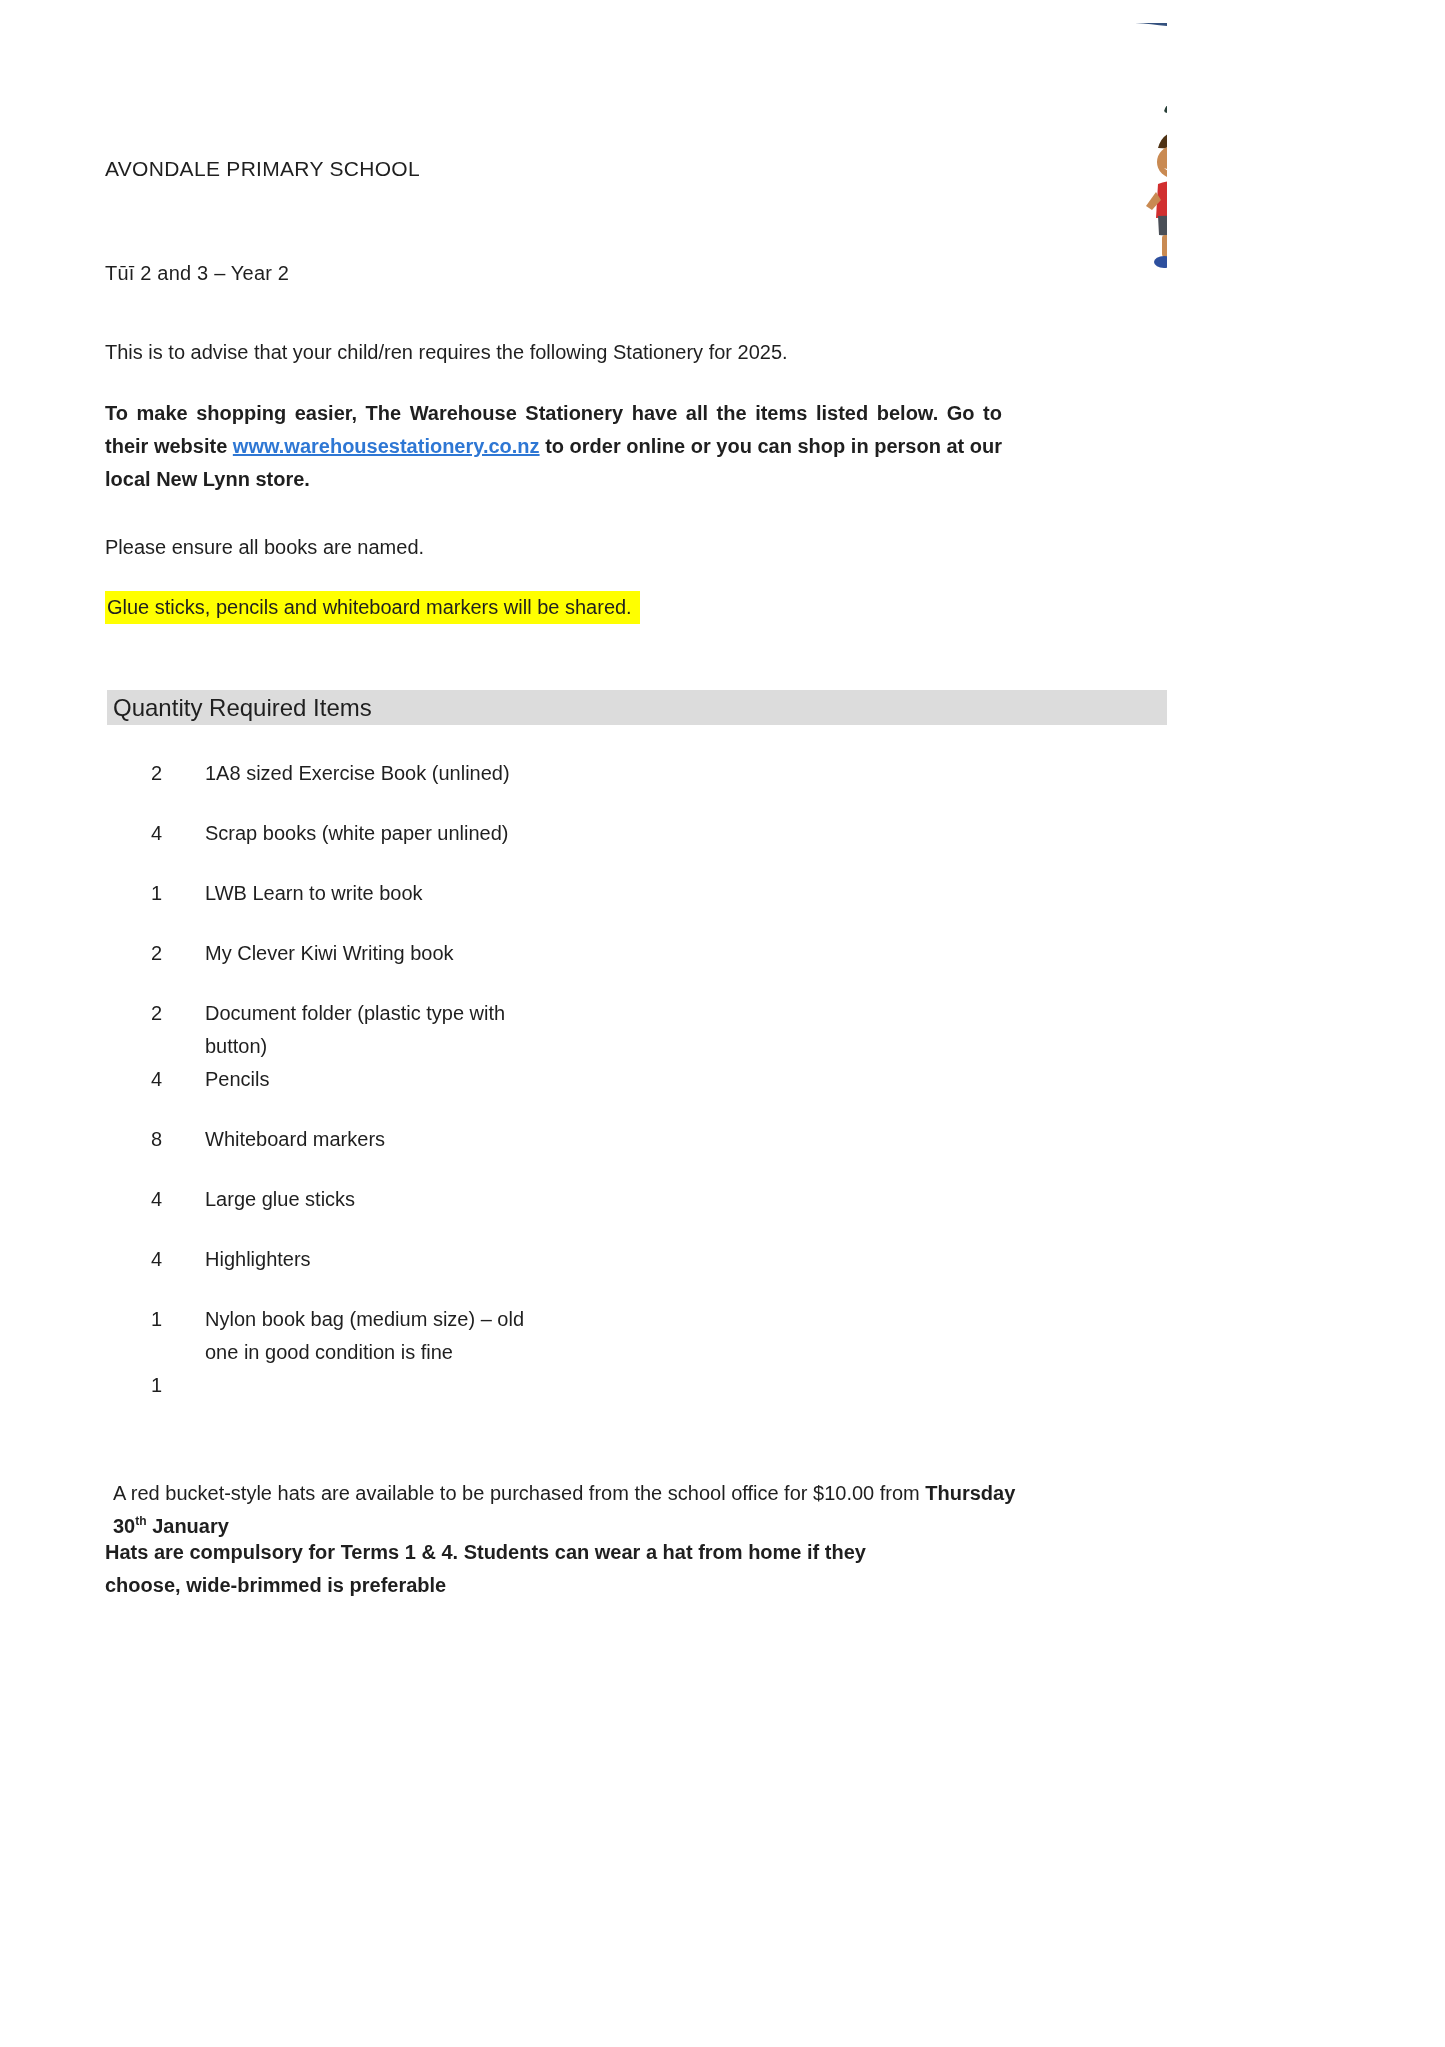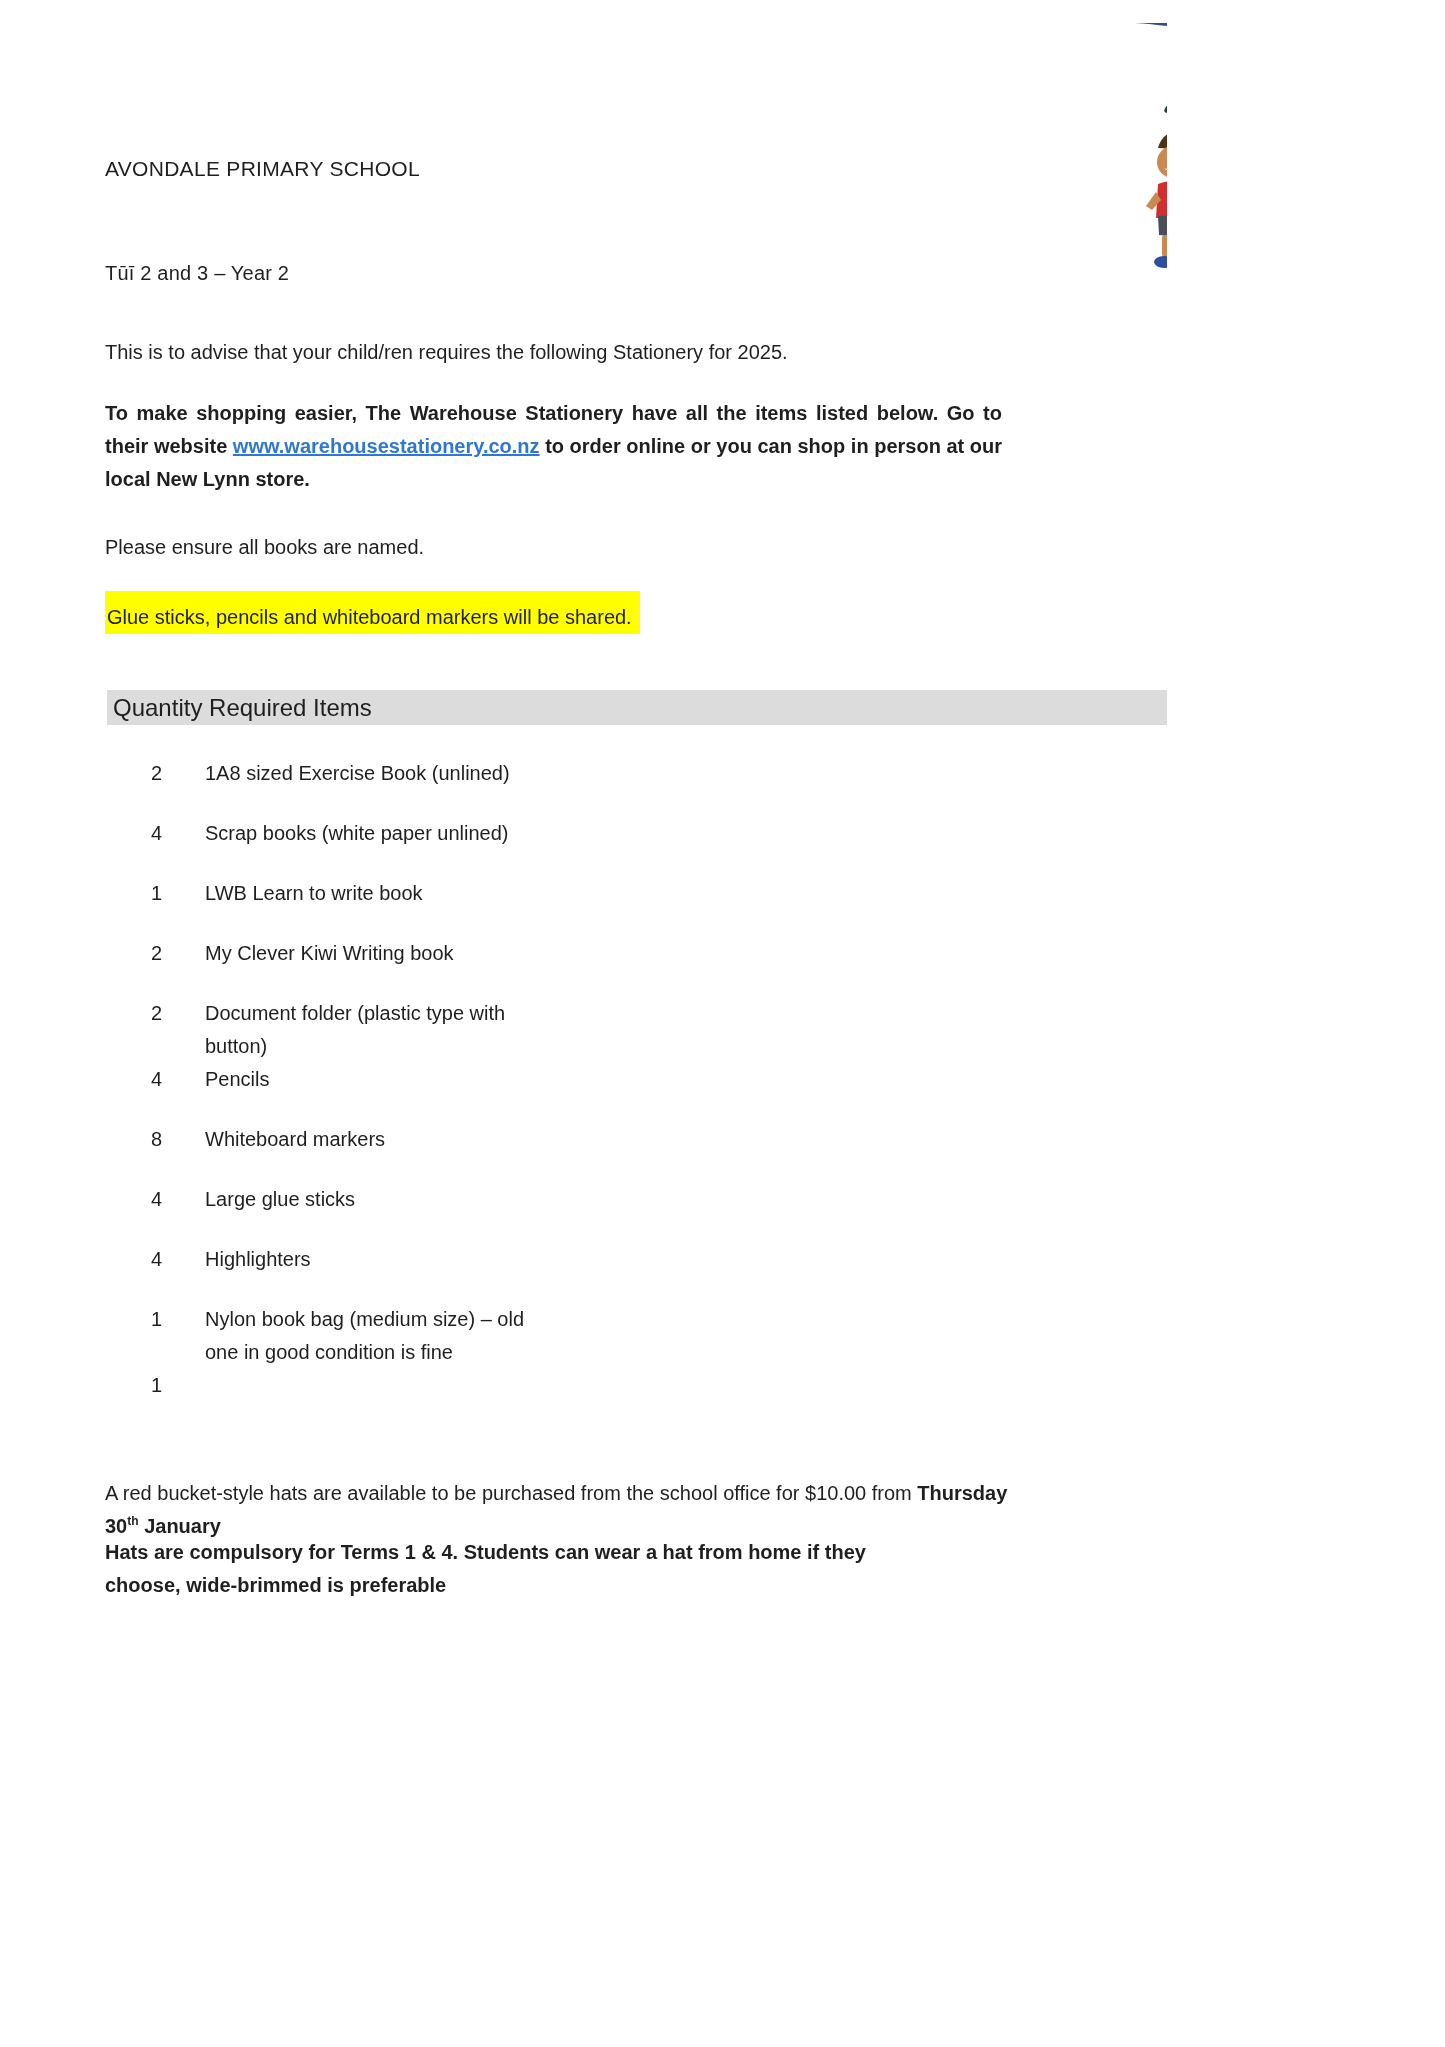--- a/index.html
+++ b/index.html
@@ -12,34 +12,34 @@
     overflow:hidden;
   }
   .abs{position:absolute;left:105px;}
   .doc-title{top:152px;font-size:21px;line-height:33px;font-weight:500;letter-spacing:.3px;}
   .subtitle{top:262px;font-size:20px;font-weight:500;letter-spacing:.2px;}
   .para{font-size:20px;line-height:33px;font-weight:400;}
   .p1{top:336px;width:1000px;}
   .p2{top:397px;width:897px;text-align:justify;font-weight:bold;}
   .p3{top:531px;width:800px;}
   .hl-wrap{top:591px;}
-  .hl{background:#ffff00;display:inline-block;padding:12px 8px 3px 2px;font-size:20px;line-height:28px;}
+  .hl{background:#ffff00;display:inline-block;padding:2px 8px 3px 2px;font-size:20px;line-height:28px;}
   .link{color:#2e77d4;text-decoration:underline;cursor:pointer;}
   .bar{
     top:690px;left:107px;width:1088px;height:35px;
     background:#dcdcdc;
     font-size:24px;line-height:35px;
     padding-left:6px;box-sizing:border-box;
   }
   .items{top:757px;left:105px;width:650px;}
   .item-row{display:flex;margin-bottom:27px;}
   .item-row.tight{margin-bottom:0;}
   .qty{width:100px;box-sizing:border-box;padding-left:46px;font-size:20px;line-height:33px;}
   .item{width:400px;font-size:20px;line-height:33px;white-space:pre-line;}
-  .p4{top:1477px;width:905px;}
+  .p4{top:1477px;width:905px;margin-left:8px;}
   .p5{top:1536px;width:830px;font-weight:bold;}
   .bold{font-weight:700;}
   sup{font-size:12px;line-height:0;vertical-align:super;}
   .illus{position:absolute;left:1128px;top:16px;width:300px;height:268px;}
 </style>
 </head>
 <body>
 
 <div class="page">
 

